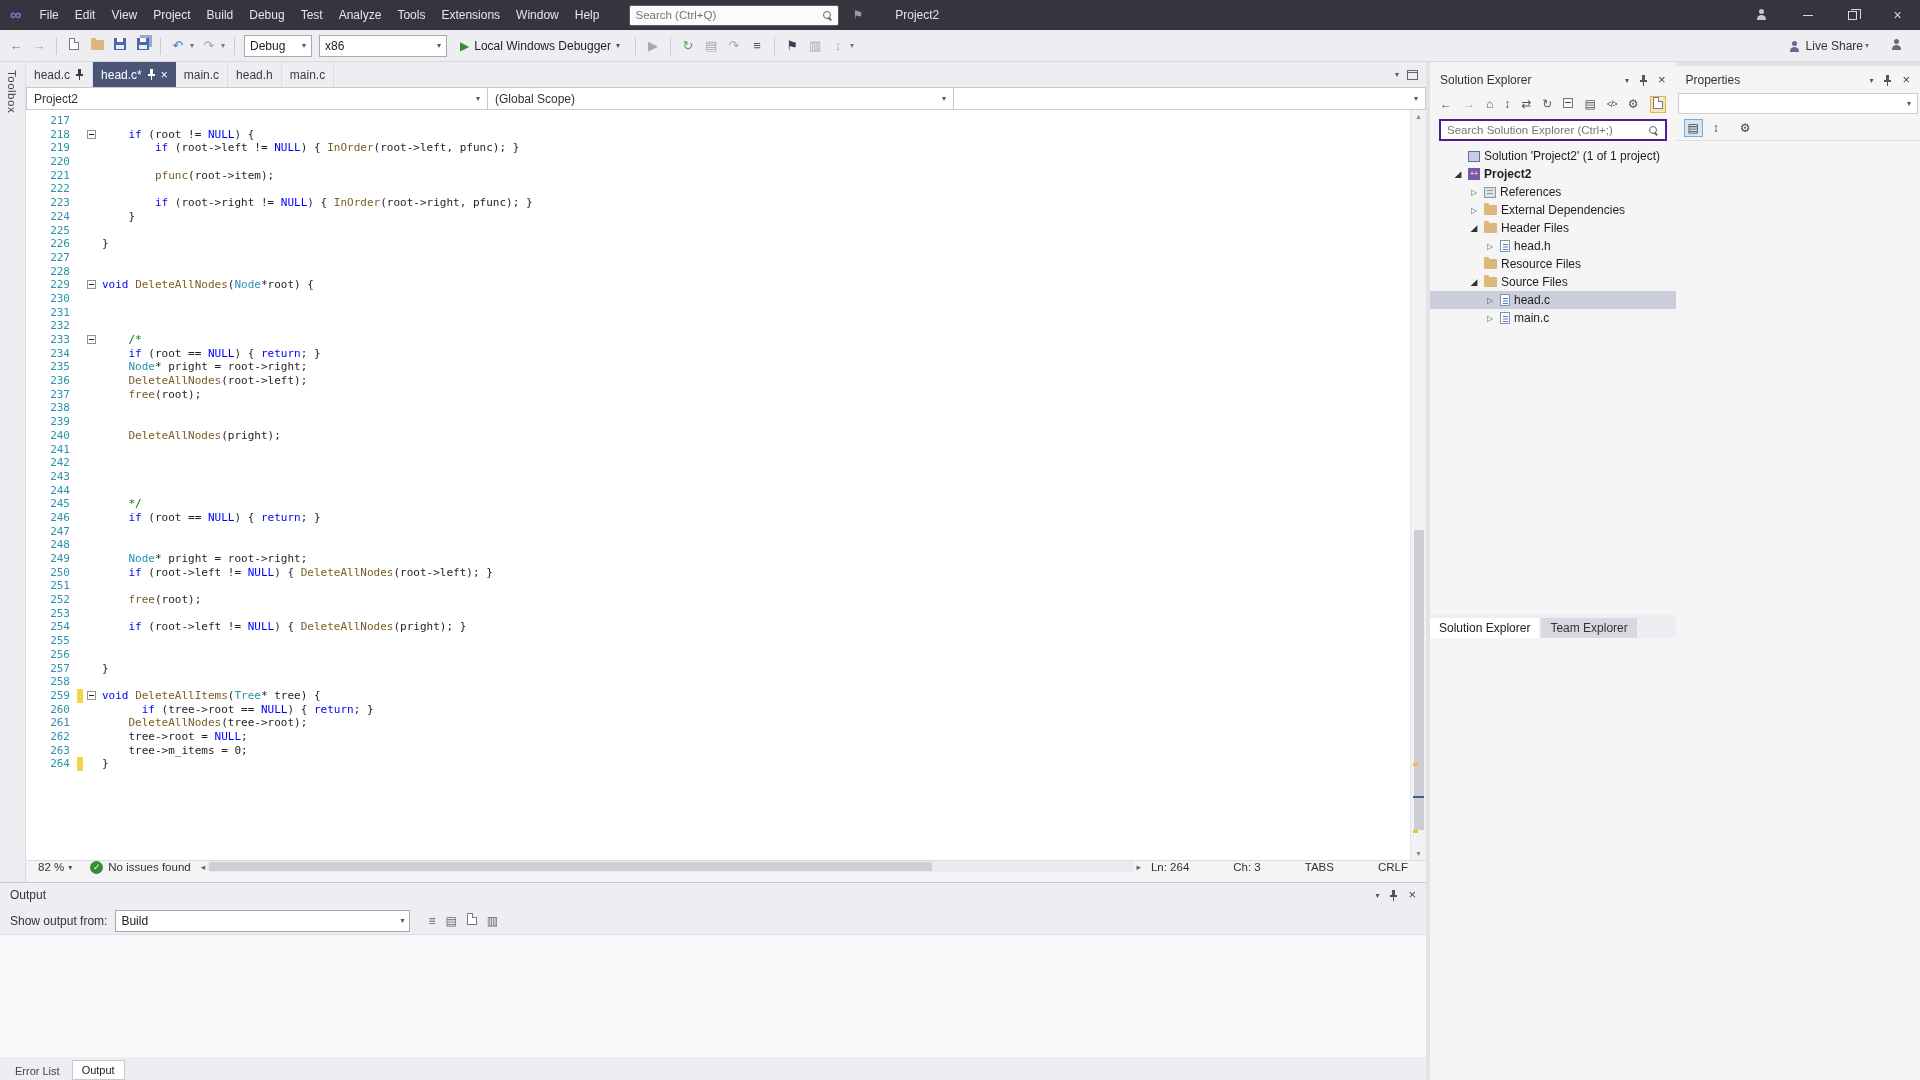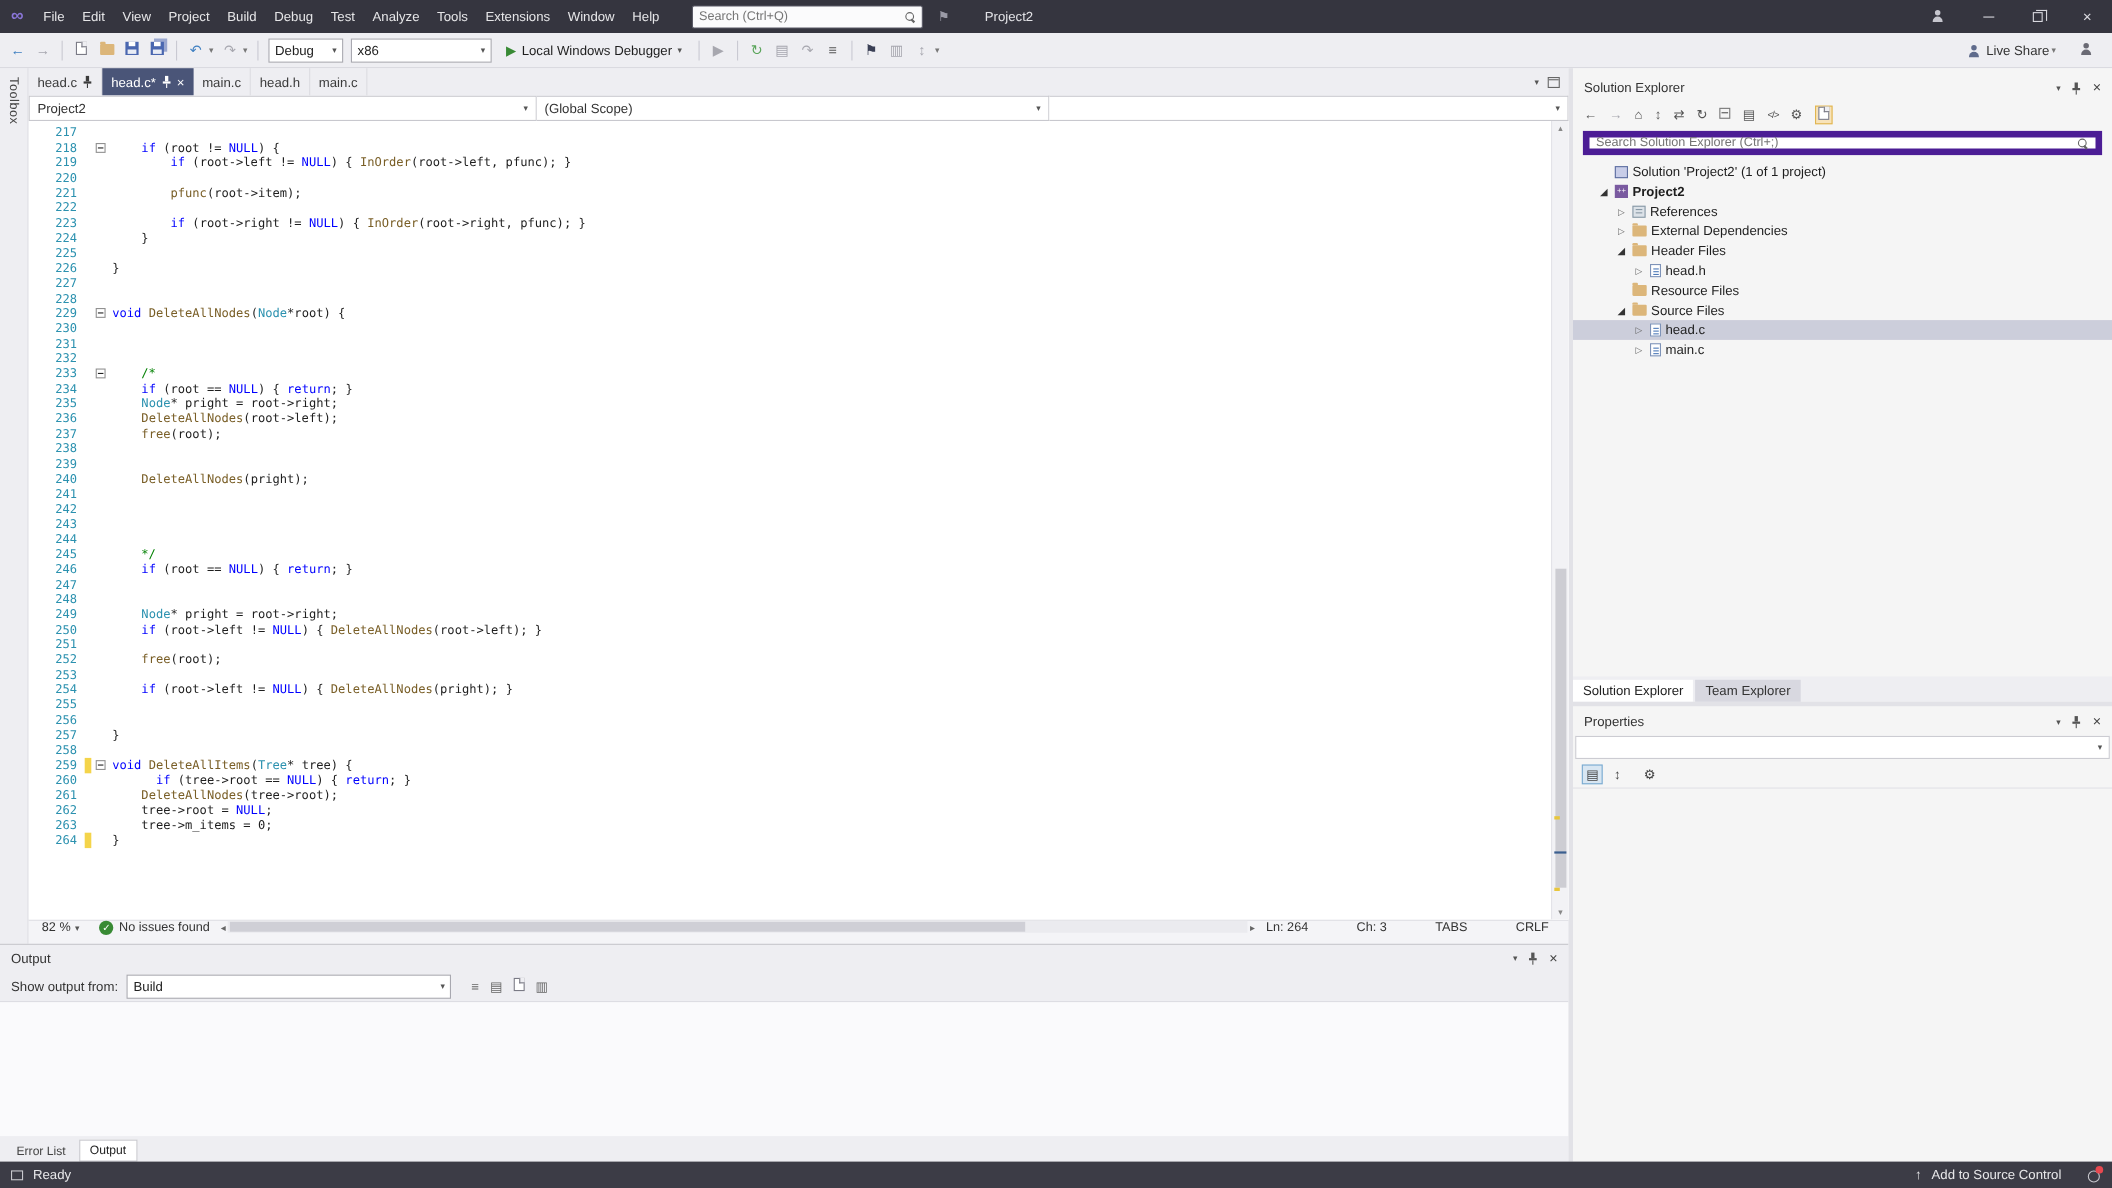--- a/index.html
+++ b/index.html
@@ -117,28 +117,28 @@
   .xic{font-size:13px;color:#444;line-height:10px}
   .output-controls{height:27px;display:flex;align-items:center;gap:8px;padding:0 10px;flex:none;color:#333}
   .combo.outsrc{width:295px}
   .oc-icons{display:flex;align-items:center;gap:10px;margin-left:10px;color:#666;font-size:12px}
   .output-content{flex:1;background:#FAFAFC;border-top:1px solid #DDDDE3}
   .bottom-tabs{height:23px;background:#EEEEF2;display:flex;align-items:flex-end;padding-left:6px;gap:3px;flex:none}
   .btab{padding:3px 9px;font-size:11px;color:#444}
   .btab.active{background:#FFF;border:1px solid #C8C8CE;color:#222}
 
   
-  .right-panel{width:494px;background:#F5F5F5;border-left:4px solid #E2E2E7;display:flex;flex-direction:column;flex:none}
+  .right-panel{width:494px;background:#F5F5F5;border-left:4px solid #E2E2E7;display:flex;flex-direction:row;flex:none}
   .sol-exp{height:576px;display:flex;flex-direction:column;flex:none;padding-top:6px}
   .se-tools{height:24px;display:flex;align-items:center;gap:11px;padding:0 10px;color:#555;font-size:12px;flex:none}
   .boxminus{width:10px;height:10px;border:1px solid #777;position:relative;display:inline-block}
   .boxminus::after{content:"";position:absolute;left:1px;top:3px;width:6px;height:1px;background:#555}
   .codetag{font-size:9px;letter-spacing:-1px;color:#555}
   .sel-orange{background:#F8E3B9;border:1px solid #E0B550;padding:0 2px}
-  .se-search{margin:3px 9px 3px 9px;height:22px;background:#FFF;border:6px solid #4c1d95;display:flex;align-items:center;padding:0 6px;flex:none}
+  .se-search{margin:3px 9px 3px 9px;height:22px;background:#FFF;border:2px solid #4c1d95;display:flex;align-items:center;padding:0 6px;flex:none}
   .se-search input{flex:1;border:none;outline:none;font-size:11.5px;color:#555;background:transparent;font-family:"Liberation Sans",sans-serif}
   .mag{width:11px;height:11px;position:relative;display:inline-block}
   .mag::before{content:"";position:absolute;width:6px;height:6px;border:1.5px solid #666;border-radius:50%;left:1px;top:1px}
   .mag::after{content:"";position:absolute;width:4px;height:1.5px;background:#666;transform:rotate(45deg);left:6px;top:8px}
   .se-tree{flex:1;overflow:hidden;padding-top:3px;font-size:12px}
   .tree-row{height:18px;display:flex;align-items:center;gap:4px;cursor:default}
   .tree-row.selected{background:#CCCEDB}
   .tw-arrow{width:12px;text-align:center;font-size:8px;color:#666;flex:none}
   .tw-arrow.exp{font-size:9px;color:#333}
   .tree-label.b{font-weight:bold}
@@ -773,22 +773,13 @@
         <div class="prop-tools">
           <span class="ptool selected">▤</span>
           <span class="ptool">↕</span>
           <span class="ptool" style="margin-left:8px">⚙</span>
         </div>
         <div class="prop-content"></div>
       </div>
     </div>
   </div>
 
-  <div class="statusbar">
-    <span class="statussq"></span>
-    <span>Ready</span>
-    <div class="sb-right">
-      <span class="sb-upic">↑</span>
-      <span>Add to Source Control</span>
-      <span class="notif-icon"></span>
-    </div>
-  </div>
 </div>
 
 </body></html>

